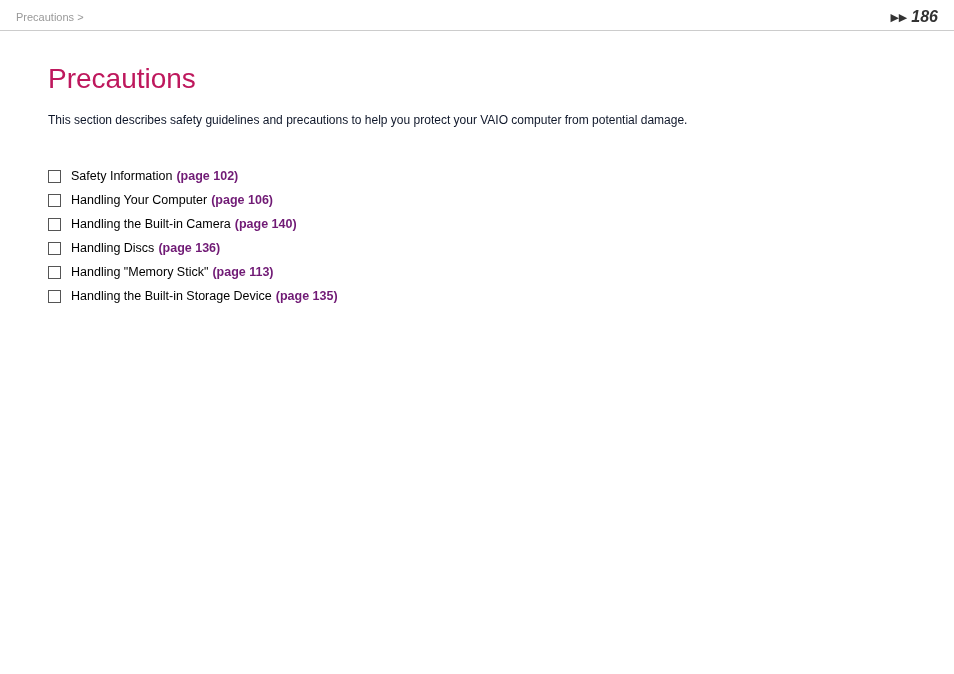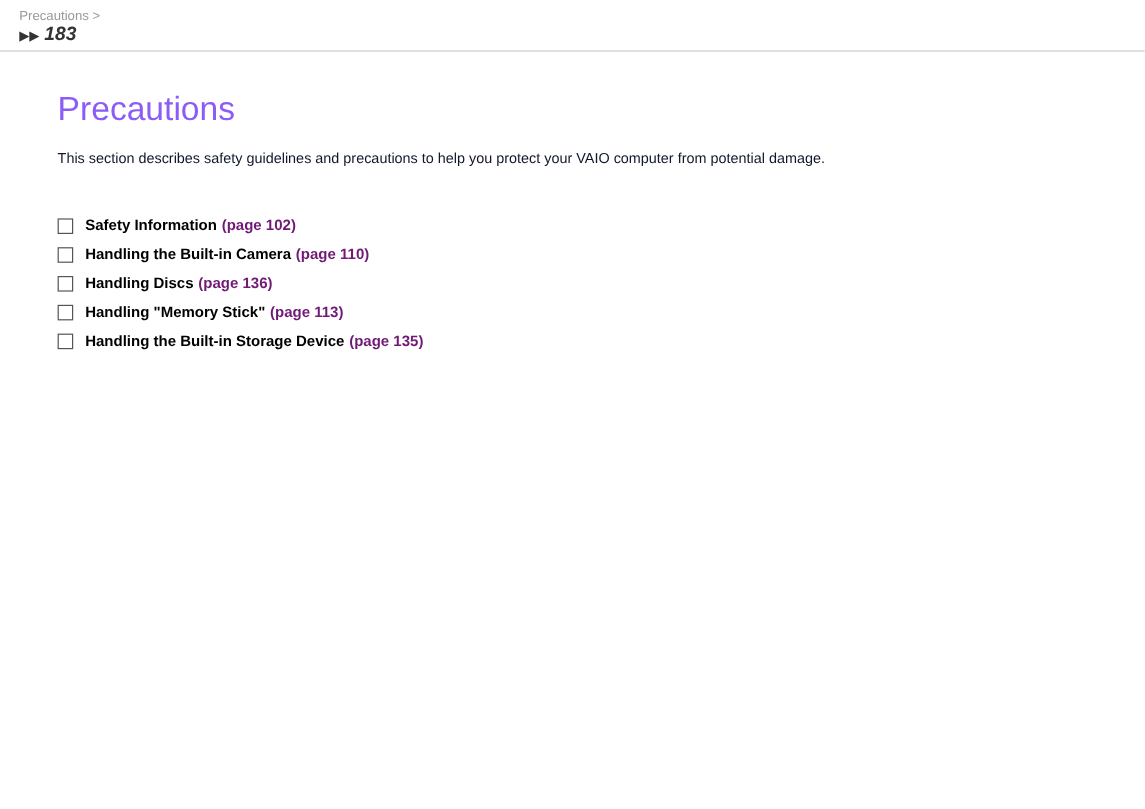--- a/index.html
+++ b/index.html
@@ -13,24 +13,23 @@
       background: #ffffff;
       color: #000000;
       width: 954px;
       min-height: 674px;
       position: relative;
     }
 
     .header-bar {
       display: flex;
       justify-content: space-between;
-      align-items: flex-start;
+      align-items: center;
       padding: 8px 16px 4px 16px;
       border-bottom: 1px solid #cccccc;
-      flex-direction: column;
     }
 
     .breadcrumb-text {
       font-size: 11px;
       color: #999999;
     }
 
     .page-number-area {
       display: flex;
       align-items: center;
@@ -49,21 +48,21 @@
       font-style: italic;
     }
 
     .content-area {
       padding: 32px 48px 32px 48px;
     }
 
     .page-title {
       font-size: 28px;
       font-weight: normal;
-      color: #8b5cf6;
+      color: #be185d;
       margin-bottom: 16px;
     }
 
     .intro-text {
       font-size: 12px;
       color: #0f172a;
       line-height: 1.5;
       margin-bottom: 40px;
     }
 
@@ -82,56 +81,61 @@
     .checkbox-icon {
       display: inline-block;
       width: 13px;
       height: 13px;
       border: 1.5px solid #555555;
       margin-right: 10px;
       flex-shrink: 0;
     }
 
     .item-label {
-      font-weight: bold;
+      font-weight: normal;
       color: #000000;
     }
 
     .item-link {
       font-weight: bold;
       color: #701a75;
       text-decoration: none;
       margin-left: 4px;
     }
   </style>
 </head>
 <body>
 
 <div class="header-bar">
   <span class="breadcrumb-text">Precautions &gt;</span>
   <div class="page-number-area">
     <span class="arrow-icon">▶▶</span>
-    <span class="page-num">183</span>
+    <span class="page-num">186</span>
   </div>
 </div>
 
 <div class="content-area">
   <h1 class="page-title">Precautions</h1>
   <p class="intro-text">This section describes safety guidelines and precautions to help you protect your VAIO computer from potential damage.</p>
 
   <ul class="toc-list">
   <li>
         <span class="checkbox-icon"></span>
         <span class="item-label">Safety Information </span>
         <a class="item-link" href="#102">(page 102)</a>
       </li>
       <li>
         <span class="checkbox-icon"></span>
+        <span class="item-label">Handling Your Computer </span>
+        <a class="item-link" href="#106">(page 106)</a>
+      </li>
+      <li>
+        <span class="checkbox-icon"></span>
         <span class="item-label">Handling the Built-in Camera </span>
-        <a class="item-link" href="#110">(page 110)</a>
+        <a class="item-link" href="#110">(page 140)</a>
       </li>
       <li>
         <span class="checkbox-icon"></span>
         <span class="item-label">Handling Discs </span>
         <a class="item-link" href="#111">(page 136)</a>
       </li>
       <li>
         <span class="checkbox-icon"></span>
         <span class="item-label">Handling "Memory Stick" </span>
         <a class="item-link" href="#113">(page 113)</a>

